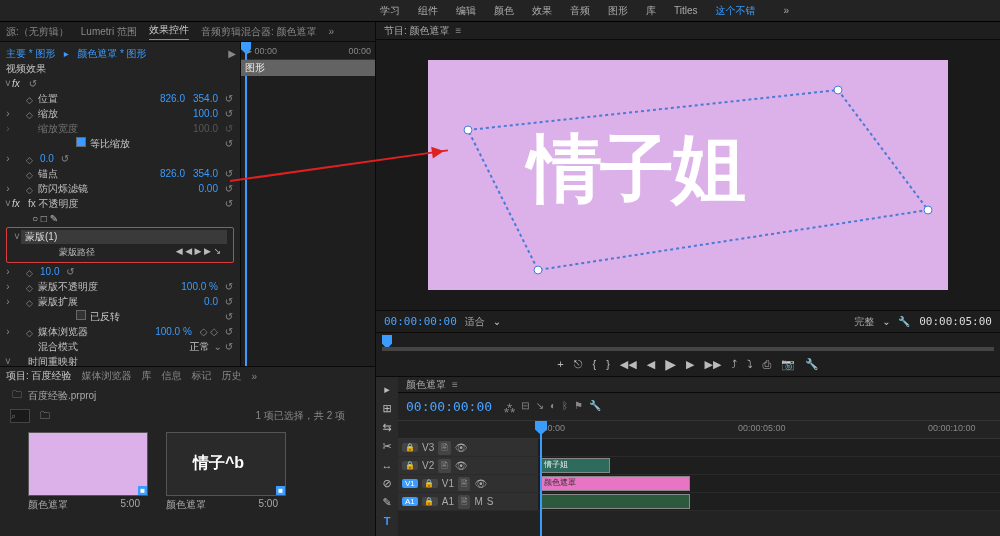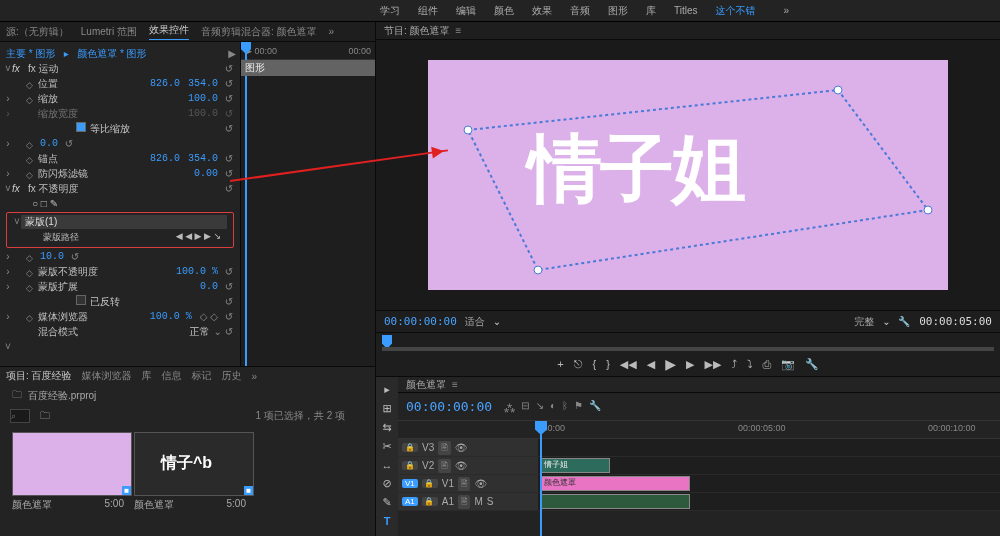--- a/index.html
+++ b/index.html
@@ -15,46 +15,46 @@
 .source-tabs span { color:#888; }
 .source-tabs .sel { color:#c8c8c8; border-bottom:1px solid #3a9cff; padding-bottom:2px; }
 .effects-panel { flex:1; overflow:hidden; background:#232323; display:flex; }
 .params { width:240px; padding:4px 0; }
 .row { display:flex; align-items:center; height:15px; padding:0 4px; }
 .row .toggle { width:8px; color:#888; text-align:center; }
 .row .fx { width:14px; color:#ccc; font-style:italic; }
 .row .stop { width:10px; height:10px; }
 .row .stop.on::before { content:"◇"; color:#888; font-size:9px; }
 .row .label { flex:1; padding-left:2px; color:#c0c0c0; }
-.row .val { color:#3a9cff; padding:0 4px;font-family:Liberation Mono, monospace; }
+.row .val { color:#3a9cff; padding:0 4px; }
 .row .val.dim { color:#888; }
 .row .reset { width:14px; color:#888; text-align:center; }
 .row.header .label { color:#c0c0c0; }
 .row.blue-hdr { color:#3a9cff; }
 .row.blue-hdr .label { color:#3a9cff; }
 .mask-row { border:1px solid #d84040; border-radius:2px; margin:1px 6px; padding:1px 2px; }
 .mask-row .label { color:#ddd; background:#3a3a3a; display:inline-block; padding:0 4px; }
-.mask-ctrls { display:flex; gap:4px; padding:2px 0 2px 30px; }
+.mask-ctrls { display:flex; gap:20px; padding:2px 0 2px 30px; }
 .mask-ctrls span { color:#bbb; font-size:9px; }
 .chk { width:10px; height:10px; border:1px solid #666; display:inline-block; margin-right:4px; background:#333; }
 .chk.on { background:#3a9cff; }
 .mini-timeline { flex:1; background:#1e1e1e; border-left:1px solid #0a0a0a; position:relative; }
 .mini-timeline .ruler { height:18px; border-bottom:1px solid #333; display:flex; justify-content:space-between; padding:0 4px; color:#888; font-size:9px; align-items:center; }
 .mini-timeline .play { position:absolute; top:0; left:4px; width:2px; height:100%; background:#3a9cff; }
 .mini-timeline .play::before { content:""; position:absolute; top:0; left:-4px; width:10px; height:12px; background:#3a9cff; clip-path:polygon(0 0,100% 0,100% 60%,50% 100%,0 60%); }
 .clip-bar { position:absolute; top:18px; left:0; right:0; height:16px; background:#636363; color:#eee; padding:1px 4px; }
 .project-section { height:170px; border-top:1px solid #0a0a0a; background:#232323; }
 .proj-tabs { height:18px; display:flex; align-items:center; gap:10px; padding:0 6px; color:#888; }
 .proj-tabs .sel { color:#c8c8c8;text-align:center; }
 .proj-path { padding:2px 12px; color:#aaa; display:flex; align-items:center; gap:6px; }
 .proj-search { height:20px; display:flex; align-items:center; padding:0 10px; gap:10px; }
 .proj-search input { background:#1a1a1a; border:1px solid #444; color:#888; width:20px; height:14px; font-size:9px; }
 .proj-status { color:#888; margin-left:auto; margin-right:20px; }
 .thumbs { display:flex; gap:10px; padding:6px 12px; }
-.thumb { width:112px; }
+.thumb { width:112px;margin-left:16px; }
 .thumb .img { width:120px; height:64px; background:#dcb0e8; position:relative; border:1px solid #555; }
 .thumb .img2 { background:#2a2a2a; }
 .thumb .tag { position:absolute; bottom:0; right:0; background:#3a9cff; color:#fff; font-size:8px; padding:0 2px; }
 .thumb .meta { display:flex; justify-content:space-between; color:#aaa; padding:2px 0; }
 .thumb .txt { color:#fff; font-weight:bold; font-size:16px; position:absolute; top:20px; left:26px; }
 .program-header { height:18px; display:flex; align-items:center; padding:0 8px; color:#aaa; border-bottom:1px solid #0a0a0a; background:#1e1e1e; }
 .program-header .close { margin-left:6px; color:#888; }
 .monitor { flex:1; background:#1a1a1a; display:flex; align-items:center; justify-content:center; position:relative; }
 .canvas { width:520px; height:230px; background:#dcb0e8; position:relative; }
 .bigtext { color:#fff; font-weight:900; font-size:74px; letter-spacing:-2px; position:absolute; top:60px; left:100px; white-space:nowrap; }
@@ -124,24 +124,26 @@
       <span>音频剪辑混合器: 颜色遮罩</span>
       <span>»</span>
     </div>
 
     <div class="effects-panel">
       <div class="params">
         <div class="row blue-hdr">
           <span class="label"><span>主要 * 图形</span> &nbsp; ▸ &nbsp; <span style="color:#3a9cff">颜色遮罩 * 图形</span></span>
           <span style="color:#888">▶</span>
         </div>
+        <div class="row header">
+          <span class="label">视频效果</span>
+        </div>
         <div class="row">
           <span class="toggle">˅</span>
             <span class="fx">fx</span>
-          <span class="label">fx 运动</span>
           <span class="reset">↺</span>
         </div>
         <div class="row">
           <span class="toggle"></span>
             <span class="fx"></span>
             <span class="stop on"></span>
           <span class="label">位置</span>
           <span class="val">826.0</span>
           <span class="val">354.0</span>
           <span class="reset">↺</span>
@@ -257,20 +259,21 @@
             <span class="fx"></span>
             <span class="stop"></span>
           <span class="label">混合模式</span>
           <span class="val dim" style="color:#ccc">正常</span>
             <span style="color:#888"> ⌄</span>
           <span class="reset">↺</span>
         </div>
         <div class="row">
           <span class="toggle">˅</span>
             <span class="fx"></span>
+          <span class="label">时间重映射</span>
         </div>
 
       </div>
       <div class="mini-timeline">
         <div class="ruler">
           <span>▶ 00:00</span>
           <span>00:00</span>
         </div>
         <div class="play"></div>
         <div class="clip-bar">图形</div>

